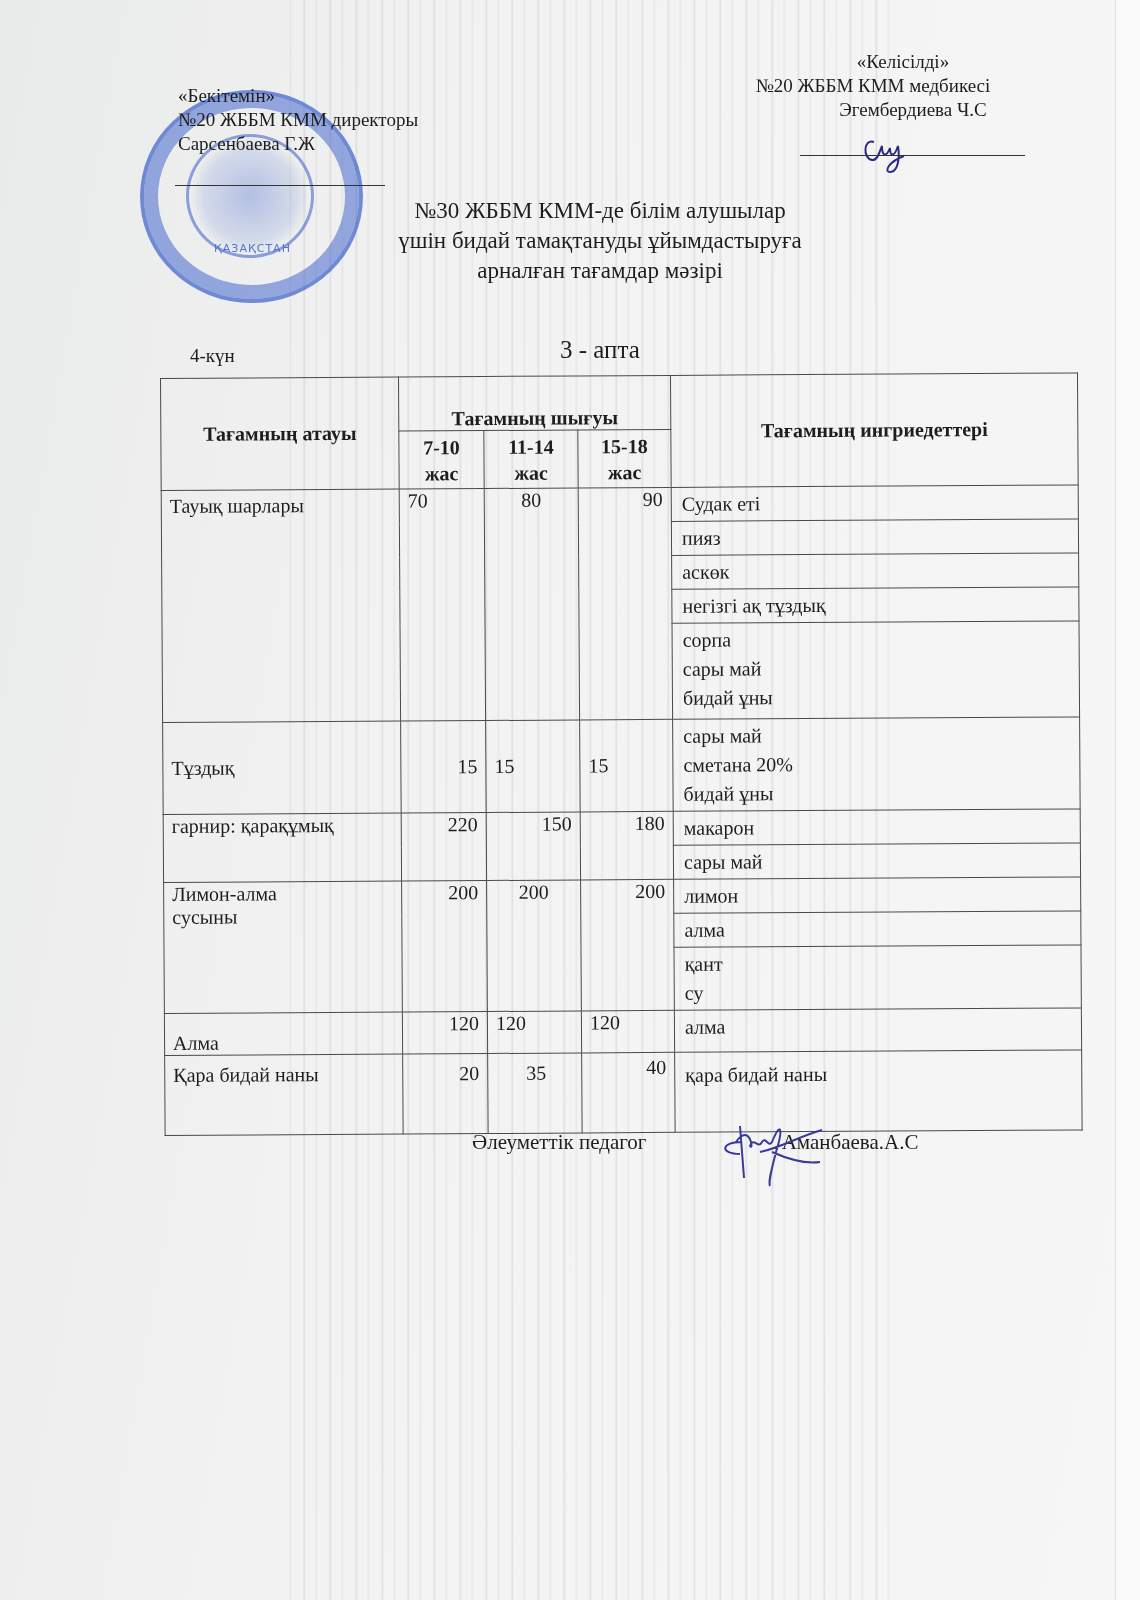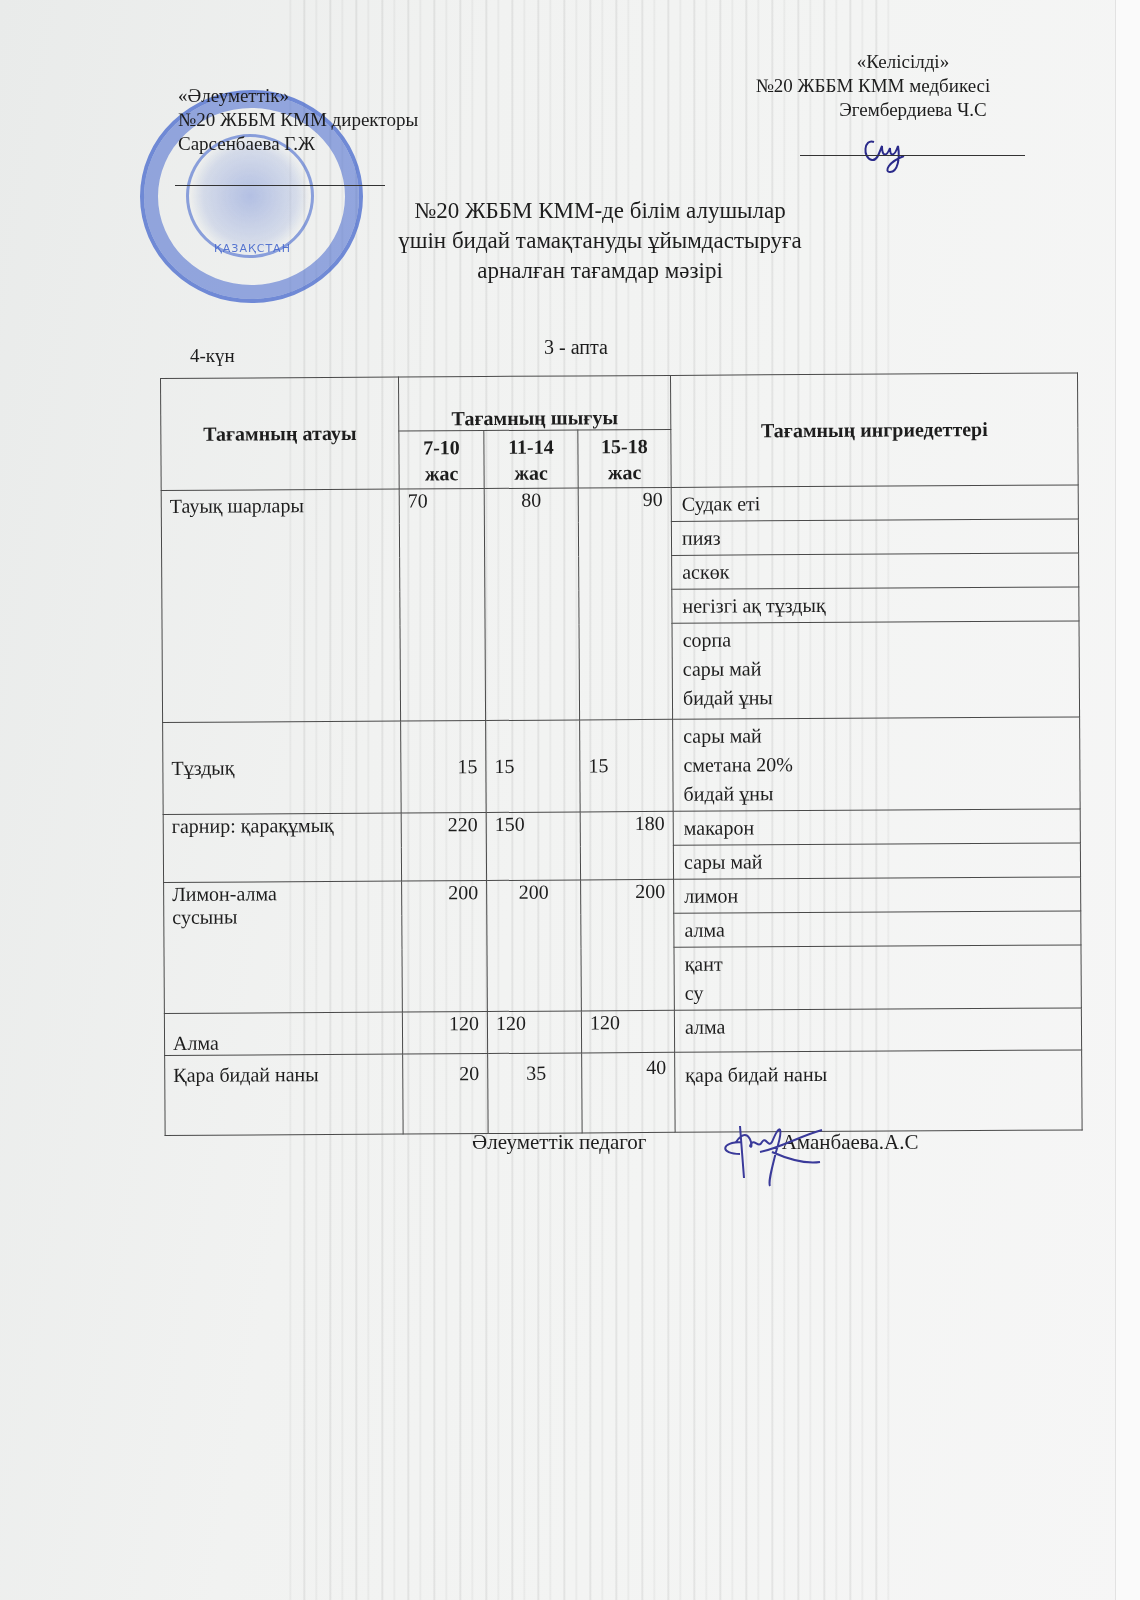--- a/index.html
+++ b/index.html
@@ -35,21 +35,21 @@
     position:absolute; left:42px; top:40px; width:122px; height:118px; border-radius:50%;
     border:3px solid rgba(40,80,200,0.6);
     background: radial-gradient(circle, rgba(40,80,200,0.35) 0%, rgba(40,80,200,0.15) 55%, rgba(40,80,200,0) 70%);
   }
   .stamp .label {
     position:absolute; left:70px; top:148px; font-size:11px; color:rgba(40,80,200,0.9);
     font-family: "DejaVu Sans", sans-serif; letter-spacing:1px;
   }
   .title { left: 300px; top: 196px; width: 600px; text-align: center; font-size: 23px; line-height: 30px; }
   .day { left: 190px; top: 345px; font-size: 19px; }
-  .week { left: 544px; top: 336px; font-size: 20px; }
+  .week { left: 560px; top: 336px; font-size: 25px; }
   table.menu {
     position:absolute; left:160px; top:378px; width:918px;
     border-collapse: collapse; transform: rotate(-0.35deg); transform-origin: left top;
     font-size: 20px;
   }
   table.menu td, table.menu th { border: 1.3px solid #4a4a4a; padding: 0 8px; vertical-align: top; }
   table.menu th { font-weight: bold; vertical-align: middle; text-align: center; }
   .num { text-align: right; }
   .num.left { text-align: left; }
   .ing { padding: 2px 10px !important; line-height: 29px; }
@@ -62,38 +62,38 @@
 
 <div class="streaks"></div>
 <div class="right-edge"></div>
 
 <div class="stamp">
   <div class="inner"></div>
   <div class="label">ҚАЗАҚСТАН</div>
 </div>
 
 <div class="abs hdr approve">
-  <div>«Әлеуметтік»</div>
+  <div>«Бекітемін»</div>
   <div>№20 ЖББМ КММ директоры</div>
   <div>Сарсенбаева Г.Ж</div>
 </div>
 <div class="sigline" style="left:175px; top:185px; width:210px;"></div>
 
 <div class="abs hdr agree">
   <div class="l1">«Келісілді»</div>
   <div>№20 ЖББМ КММ медбикесі</div>
   <div class="l3">Эгембердиева Ч.С</div>
 </div>
 <svg class="sig" style="left:860px; top:128px;" width="60" height="48">
   <path d="M14 14 C4 10 2 30 12 32 C18 33 20 22 22 18 C22 28 26 30 30 20 C30 28 34 30 38 18 C40 30 38 44 30 44 C24 44 28 34 44 28" stroke="#2a2a8a" stroke-width="2" fill="none"></path>
 </svg>
 <div class="sigline" style="left:800px; top:155px; width:225px;"></div>
 
 <div class="abs title">
-  <div>№20 ЖББМ КММ-де білім алушылар</div>
+  <div>№30 ЖББМ КММ-де білім алушылар</div>
   <div>үшін бидай тамақтануды ұйымдастыруға</div>
   <div>арналған тағамдар мәзірі</div>
 </div>
 
 <div class="abs day">4-күн</div>
 <div class="abs week">3 - апта</div>
 
 <table class="menu">
   <colgroup>
     <col style="width:238px">
@@ -142,21 +142,21 @@
     <td class="num left" style="vertical-align:middle;">15</td>
     <td class="num left" style="vertical-align:middle;">15</td>
     <td class="ing" style="white-space:pre-line;">сары май
 сметана 20%
 бидай ұны</td>
   </tr>
 
   <tr>
     <td rowspan="2">гарнир: қарақұмық</td>
     <td rowspan="2" class="num">220</td>
-    <td rowspan="2" class="num" style="text-align:left;">150</td>
+    <td rowspan="2" class="num" style="text-align:right;">150</td>
     <td rowspan="2" class="num">180</td>
     <td class="ing">макарон</td>
   </tr>
   <tr>
         <td class="ing">сары май</td>
       </tr>
 
   <tr>
     <td rowspan="3" style="padding-right:80px;">Лимон-алма сусыны</td>
     <td rowspan="3" class="num">200</td>

